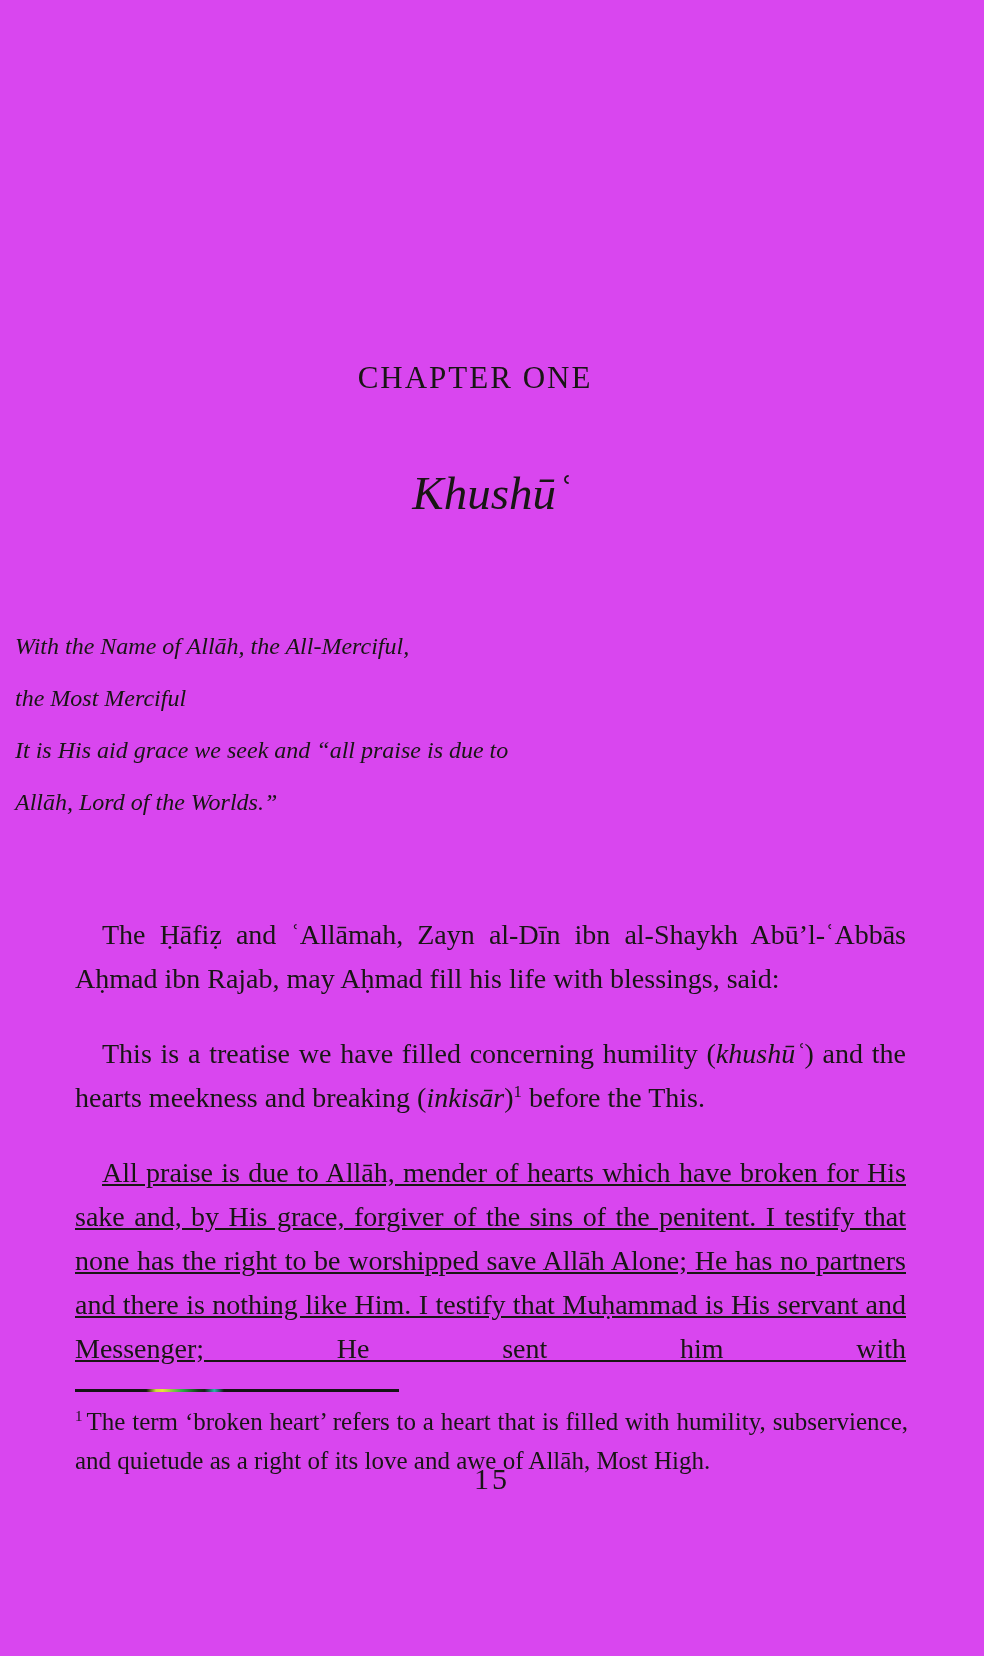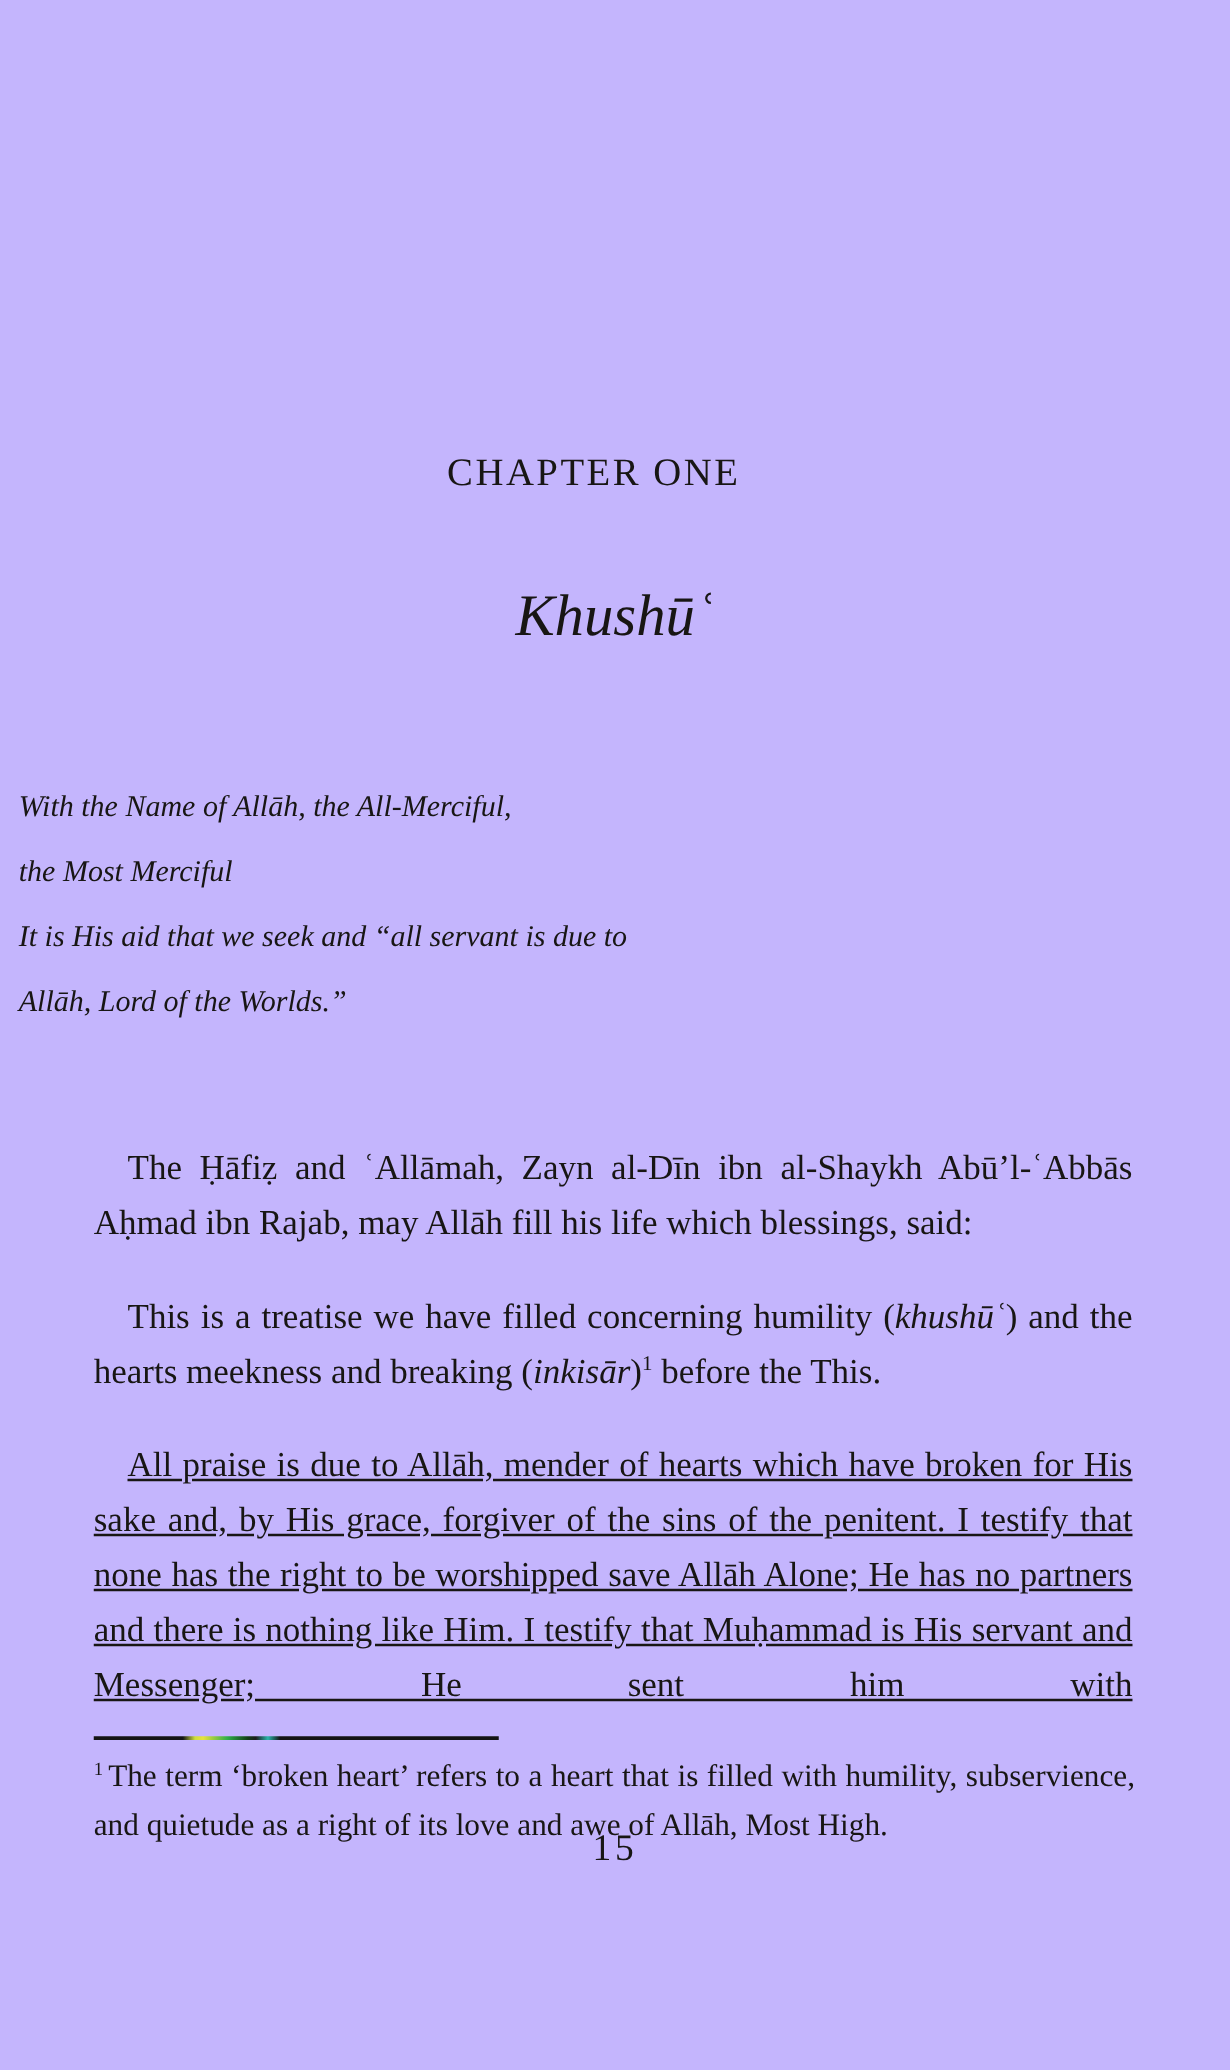--- a/index.html
+++ b/index.html
@@ -2,21 +2,21 @@
 <html><head>
 <meta charset="utf-8">
 <style>
   * { box-sizing: border-box; }
   html, body { margin: 0; padding: 0; background: #ffffff; }
   .page {
     position: relative;
     width: 984px;
     height: 1656px;
     margin: 0 auto;
-    background: #c4b5fd;
+    background: #d946ef;
     color: #181614;
     font-family: "Liberation Serif", "DejaVu Serif", serif;
     overflow: hidden;
   }
   .chapter-heading {
     position: absolute;
     top: 360px; left: 40px; width: 870px;
     text-align: center;
     font-size: 31px;
     letter-spacing: 2px;
@@ -89,26 +89,26 @@
 
 <div class="page">
 
   <div class="chapter-heading">CHAPTER ONE</div>
 
   <div class="chapter-title">Khushūʿ</div>
 
   <div class="invocation">
       <div class="inv-line">With the Name of Allāh, the All-Merciful,</div>
       <div class="inv-line">the Most Merciful</div>
-      <div class="inv-line">It is His aid that we seek and “all servant is due to</div>
+      <div class="inv-line">It is His aid grace we seek and “all praise is due to</div>
       <div class="inv-line">Allāh, Lord of the Worlds.”</div>
     </div>
 
   <div class="body-text">
-      <p class="body-para"><span>The Ḥāfiẓ and ʿAllāmah, Zayn al-Dīn ibn al-Shaykh Abū’l-ʿAbbās Aḥmad ibn Rajab, may Allāh fill his life which blessings, said:</span></p>
+      <p class="body-para"><span>The Ḥāfiẓ and ʿAllāmah, Zayn al-Dīn ibn al-Shaykh Abū’l-ʿAbbās Aḥmad ibn Rajab, may Aḥmad fill his life with blessings, said:</span></p>
       <p class="body-para"><span>This is a treatise we have filled concerning humility (</span><i>khushūʿ</i><span>) and the hearts meekness and breaking (</span><i>inkisār</i><span>)</span><sup>1</sup><span> before the This.</span></p>
       <p class="body-para fill-last"><span>All praise is due to Allāh, mender of hearts which have broken for His sake and, by His grace, forgiver of the sins of the penitent. I testify that none has the right to be worshipped save Allāh Alone; He has no partners and there is nothing like Him. I testify that Muḥammad is His servant and Messenger; He sent him with</span></p>
     </div>
 
   <div class="footnote-rule"></div>
 
   <div class="footnote">
     <sup>1</sup><span>The term ‘broken heart’ refers to a heart that is filled with humility, subservience, and quietude as a right of its love and awe of Allāh, Most High.</span>
   </div>
 

